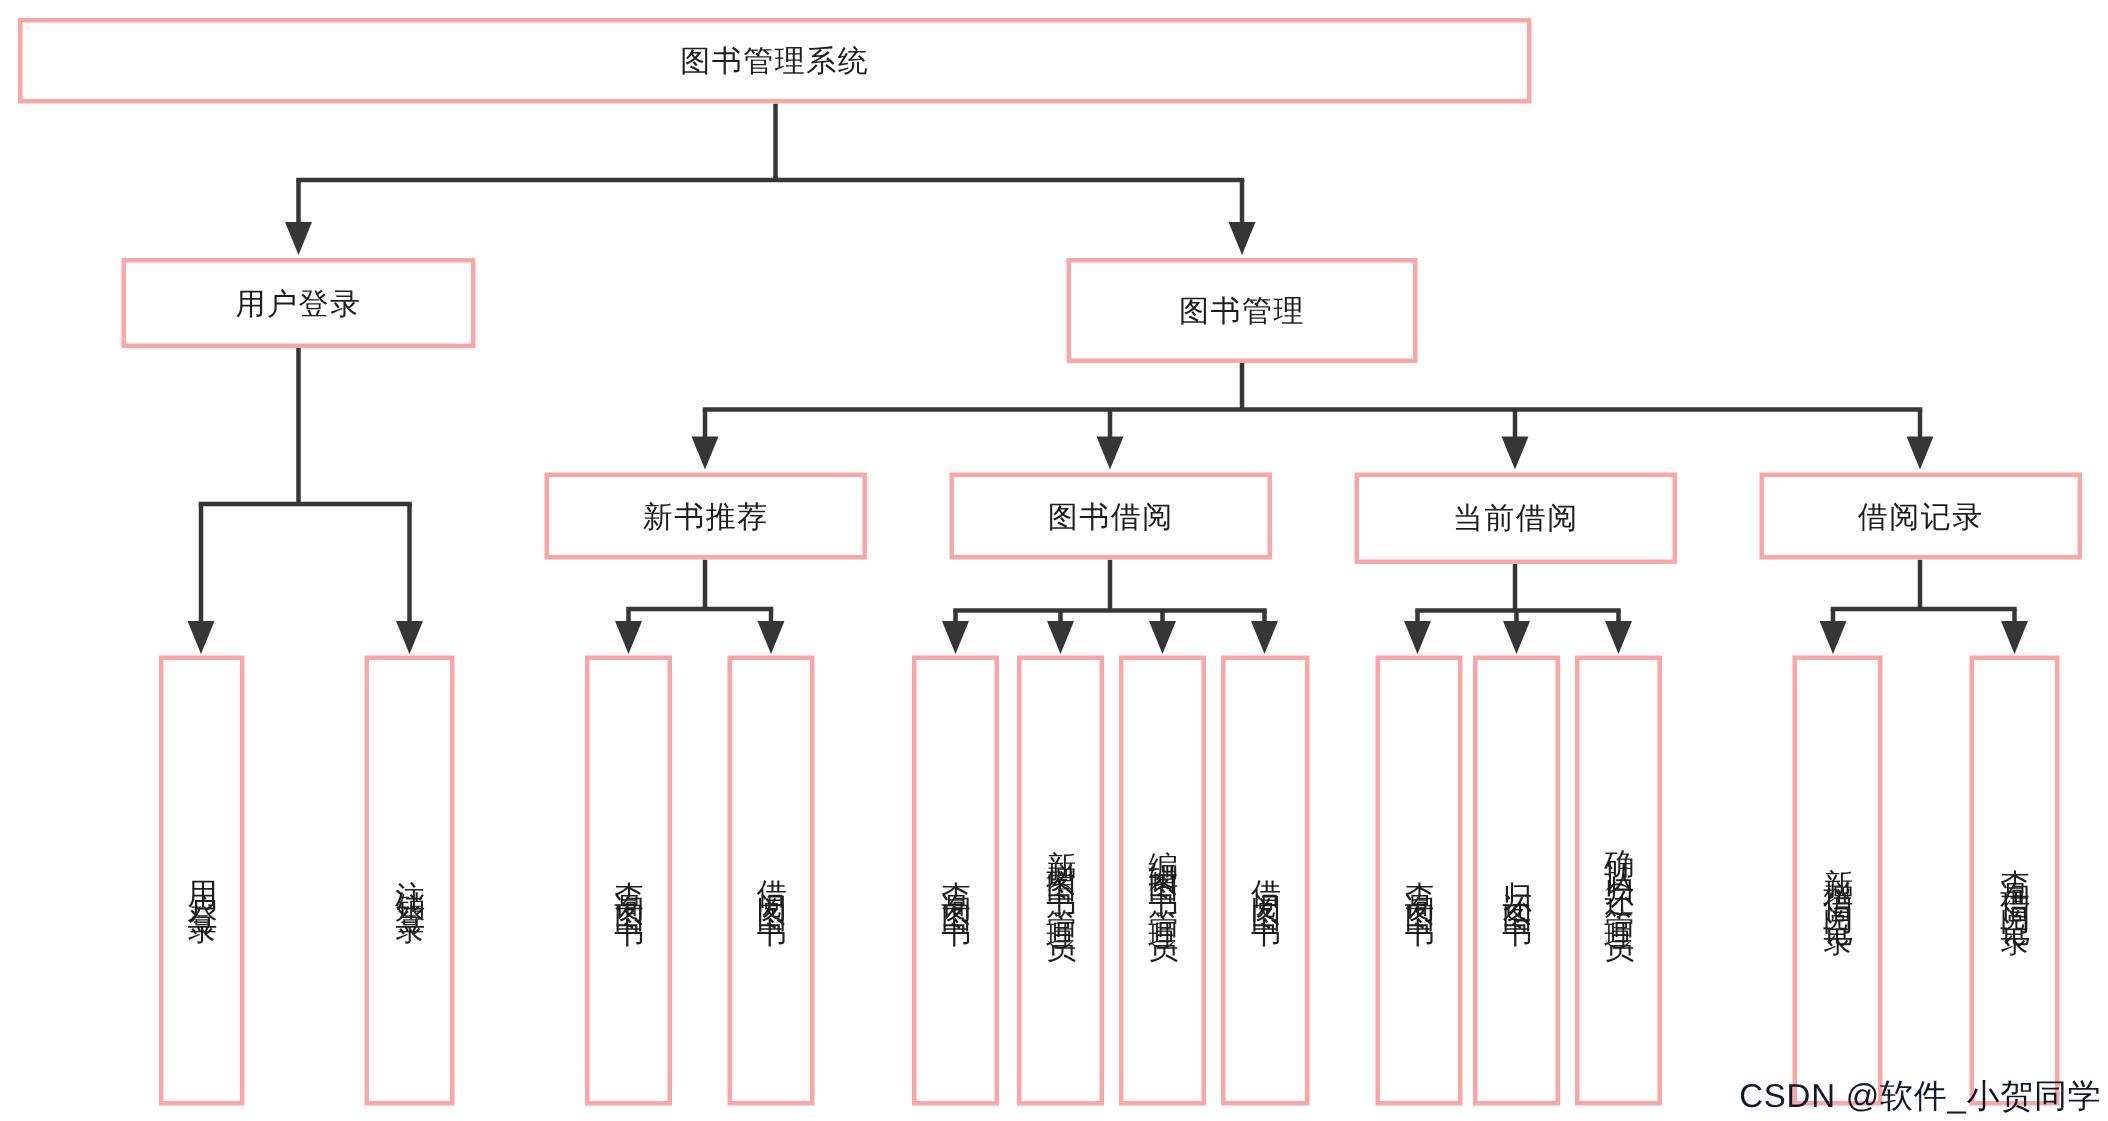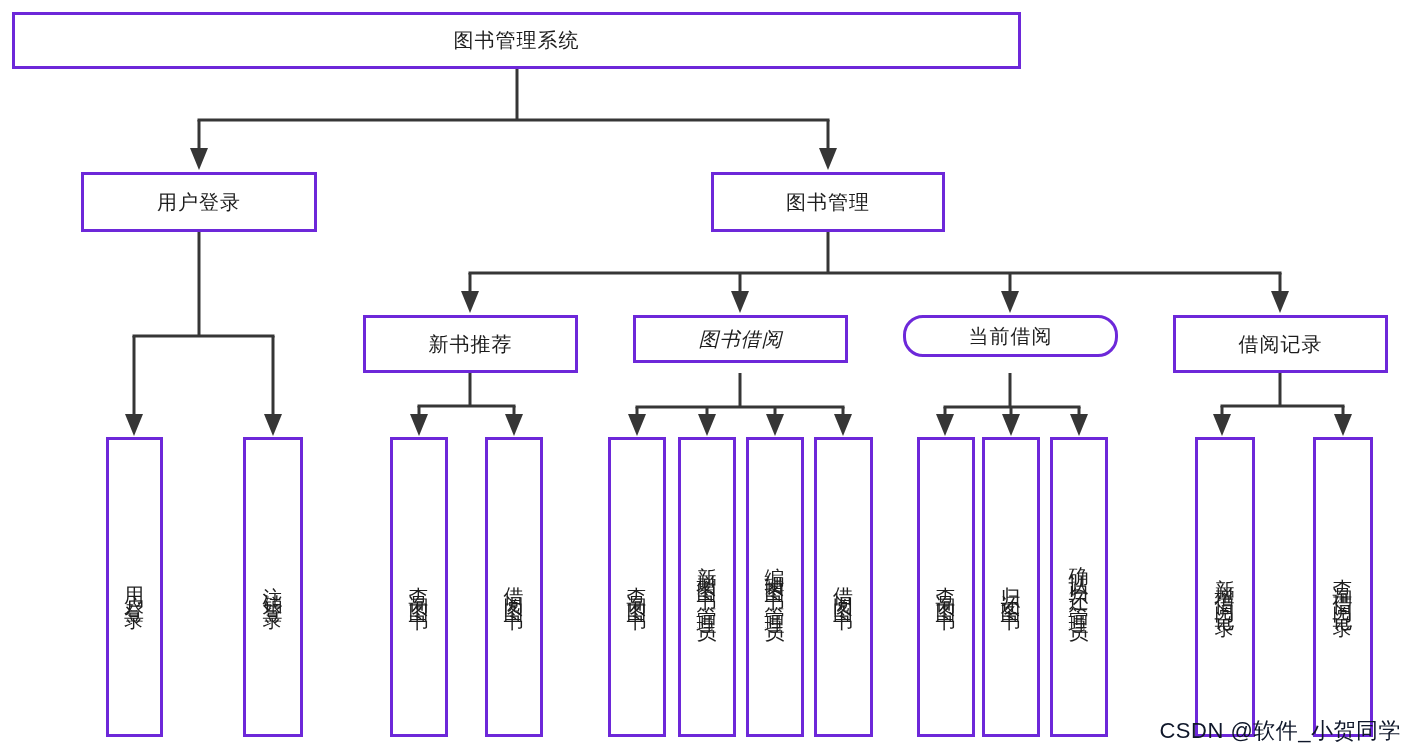--- a/index.html
+++ b/index.html
@@ -13,21 +13,21 @@
   }
   svg.connectors {
     position: absolute;
     left: 0; top: 0;
     width: 1405px; height: 747px;
     z-index: 1;
   }
   .node {
     position: absolute;
     box-sizing: border-box;
-    border: 3px solid #6d28d9;
+    border: 3px solid #fca5a5;
     background: #ffffff;
     display: flex;
     align-items: center;
     justify-content: center;
     color: #1d1d1d;
     z-index: 2;
   }
   .h-label {
     font-size: 20px;
     letter-spacing: 1px;
@@ -130,31 +130,31 @@
     </g>
   </svg>
 
   <div class="node" style="left:12px; top:12px; width:1009px; height:57px;">
     <span class="h-label">图书管理系统</span>
   </div>
 
   <div class="node" style="left:81px; top:172px; width:236px; height:60px;">
     <span class="h-label">用户登录</span>
   </div>
-  <div class="node" style="left:711px; top:172px; width:234px; height:60px;">
+  <div class="node" style="left:711px; top:172px; width:234px; height:70px;">
     <span class="h-label">图书管理</span>
   </div>
 
   <div class="node" style="left:363px; top:315px; width:215px; height:58px;text-align:right;">
     <span class="h-label">新书推荐</span>
   </div>
-  <div class="node" style="left:633px; top:315px; width:215px; height:48px;font-style:italic;">
+  <div class="node" style="left:633px; top:315px; width:215px; height:58px;">
     <span class="h-label">图书借阅</span>
   </div>
-  <div class="node" style="left:903px; top:315px; width:215px; height:42px;border-radius:20px;">
+  <div class="node" style="left:903px; top:315px; width:215px; height:61px;">
     <span class="h-label">当前借阅</span>
   </div>
   <div class="node" style="left:1173px; top:315px; width:215px; height:58px;">
     <span class="h-label">借阅记录</span>
   </div>
 
   <div class="node" style="left:106px; top:437px; width:57px; height:300px;">
     <span class="v-label">用户登录</span>
   </div>
   <div class="node" style="left:243px; top:437px; width:60px; height:300px;">

